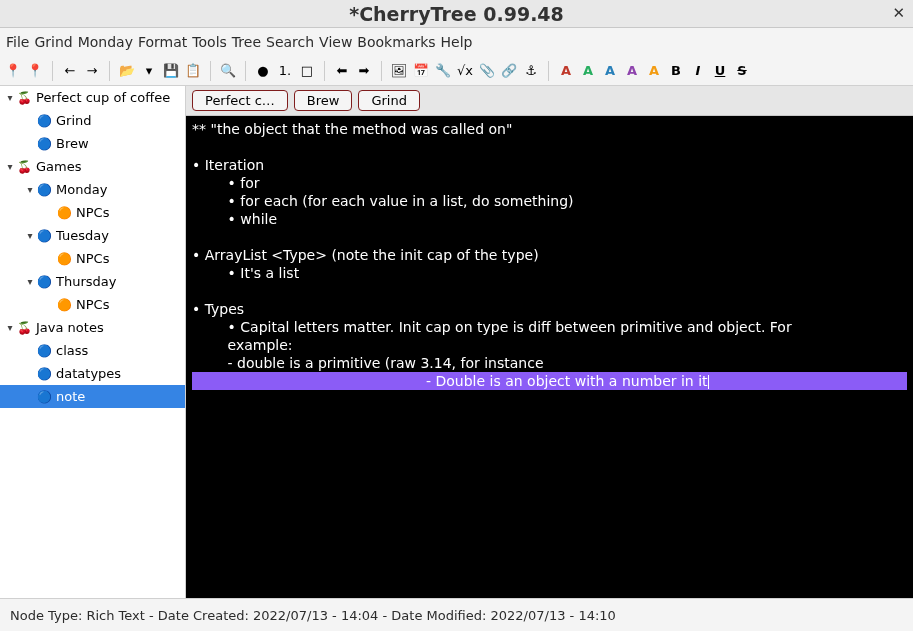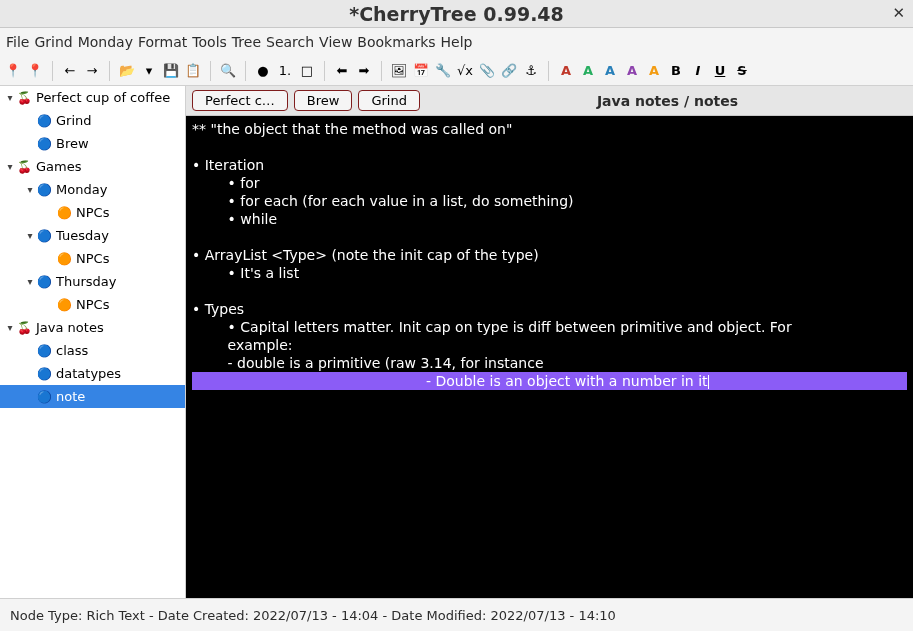--- a/index.html
+++ b/index.html
@@ -174,21 +174,20 @@
         <span class="label">note</span>
       </div>
     </div>
   <div class="content">
     <div class="tabbar">
       <div class="tabs" id="tabs">
           <span class="tab">Perfect c…</span>
           <span class="tab">Brew</span>
           <span class="tab">Grind</span>
         </div>
-      <div class="breadcrumb">Java notes / notes</div>
     </div>
     <div class="editor" id="editor"><span class="ln">** "the object that the method was called on"</span><span class="ln">&nbsp;</span><span class="ln">• Iteration</span><span class="ln">        • for</span><span class="ln">        • for each (for each value in a list, do something)</span><span class="ln">        • while</span><span class="ln">&nbsp;</span><span class="ln">• ArrayList &lt;Type&gt; (note the init cap of the type)</span><span class="ln">        • It's a list</span><span class="ln">&nbsp;</span><span class="ln">• Types</span><span class="ln">        • Capital letters matter. Init cap on type is diff between primitive and object. For</span><span class="ln">        example:</span><span class="ln">        - double is a primitive (raw 3.14, for instance</span><span class="ln hl">        - Double is an object with a number in it<span class="caret-bar"></span></span></div>
   </div>
 </div>
 
 <div class="statusbar">
   <span>Node Type: Rich Text  -  Date Created: 2022/07/13 - 14:04  -  Date Modified: 2022/07/13 - 14:10</span>
 </div>
 
 </body></html>

